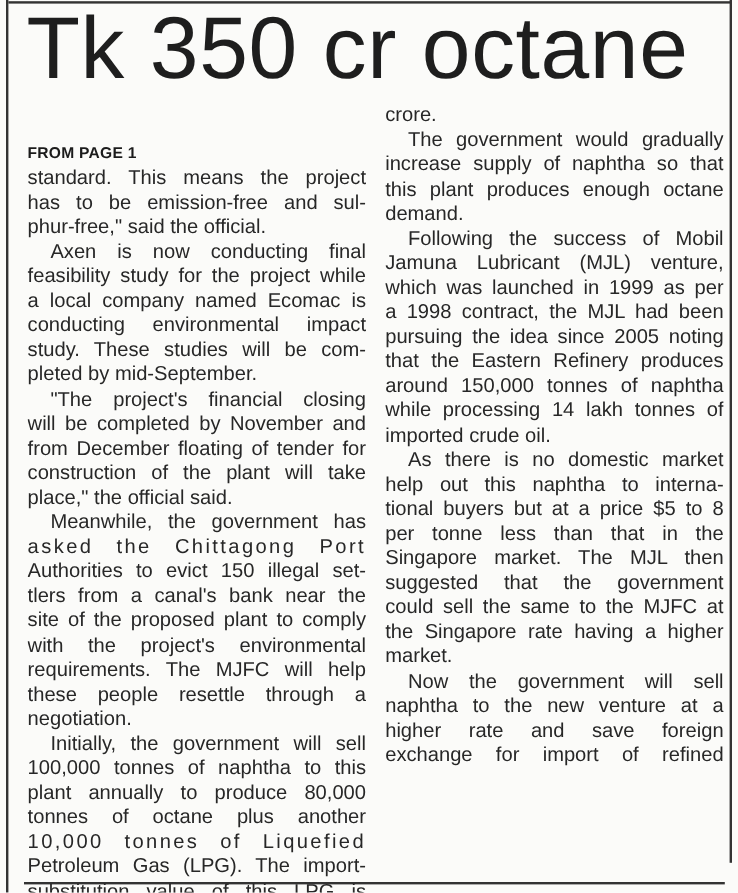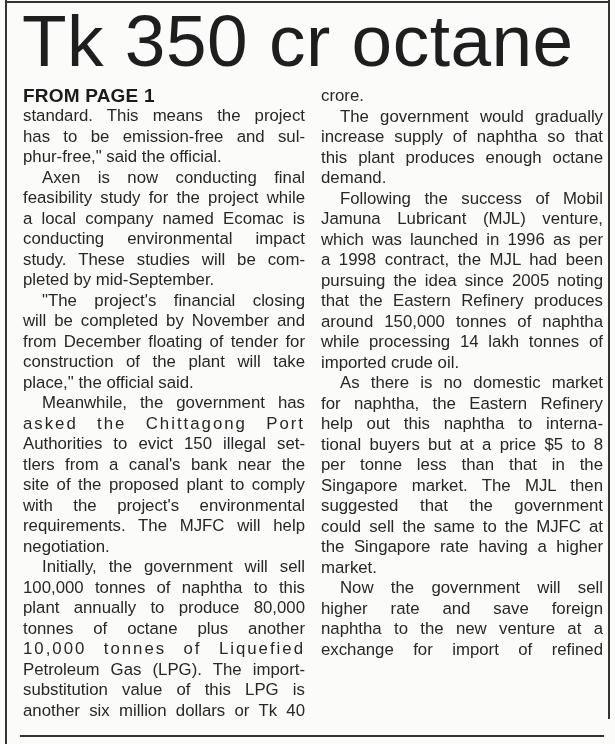--- a/index.html
+++ b/index.html
@@ -42,25 +42,26 @@
   .cols {
     position: absolute;
     left: 23px;
     top: 86px;
     width: 580px;
     display: flex;
     gap: 16px;
   }
   .col { width: 282px; }
   .kicker {
-    font-size: 19px;
+    font-size: 13px;
     font-weight: 700;
     line-height: 20px;
     letter-spacing: 0.2px;
     color: #1b1b1b;
+    margin-top: 32px;
   }
   .line {
     font-size: 16.8px;
     line-height: 20.5px;
     color: var(--ink);
     text-align: justify;
     text-align-last: justify;
     overflow: hidden;
     white-space: normal;
   }
@@ -96,54 +97,54 @@
         <div class="line">from December floating of tender for</div>
         <div class="line">construction of the plant will take</div>
         <div class="line para-end">place," the official said.</div>
         <div class="line indent">Meanwhile, the government has</div>
         <div class="line sp">asked the Chittagong Port</div>
         <div class="line">Authorities to evict 150 illegal set-</div>
         <div class="line">tlers from a canal's bank near the</div>
         <div class="line">site of the proposed plant to comply</div>
         <div class="line">with the project's environmental</div>
         <div class="line">requirements. The MJFC will help</div>
+        <div class="line">these people resettle through a</div>
         <div class="line para-end">negotiation.</div>
         <div class="line indent">Initially, the government will sell</div>
         <div class="line">100,000 tonnes of naphtha to this</div>
         <div class="line">plant annually to produce 80,000</div>
         <div class="line">tonnes of octane plus another</div>
         <div class="line sp">10,000 tonnes of Liquefied</div>
         <div class="line">Petroleum Gas (LPG). The import-</div>
         <div class="line">substitution value of this LPG is</div>
         <div class="line">another six million dollars or Tk 40</div>
       </div>
     <div class="col">
         <div class="line para-end">crore.</div>
         <div class="line indent">The government would gradually</div>
         <div class="line">increase supply of naphtha so that</div>
         <div class="line">this plant produces enough octane</div>
         <div class="line para-end">demand.</div>
         <div class="line indent">Following the success of Mobil</div>
         <div class="line">Jamuna Lubricant (MJL) venture,</div>
-        <div class="line">which was launched in 1996 as per</div>
+        <div class="line">which was launched in 1999 as per</div>
         <div class="line">a 1998 contract, the MJL had been</div>
         <div class="line">pursuing the idea since 2005 noting</div>
         <div class="line">that the Eastern Refinery produces</div>
         <div class="line">around 150,000 tonnes of naphtha</div>
         <div class="line">while processing 14 lakh tonnes of</div>
         <div class="line para-end">imported crude oil.</div>
         <div class="line indent">As there is no domestic market</div>
-        <div class="line">for naphtha, the Eastern Refinery</div>
         <div class="line">help out this naphtha to interna-</div>
         <div class="line">tional buyers but at a price $5 to 8</div>
         <div class="line">per tonne less than that in the</div>
         <div class="line">Singapore market. The MJL then</div>
         <div class="line">suggested that the government</div>
         <div class="line">could sell the same to the MJFC at</div>
         <div class="line">the Singapore rate having a higher</div>
         <div class="line para-end">market.</div>
         <div class="line indent">Now the government will sell</div>
+        <div class="line">naphtha to the new venture at a</div>
         <div class="line">higher rate and save foreign</div>
-        <div class="line">naphtha to the new venture at a</div>
         <div class="line">exchange for import of refined</div>
       </div>
   </div>
 </div>
 
 </body></html>

